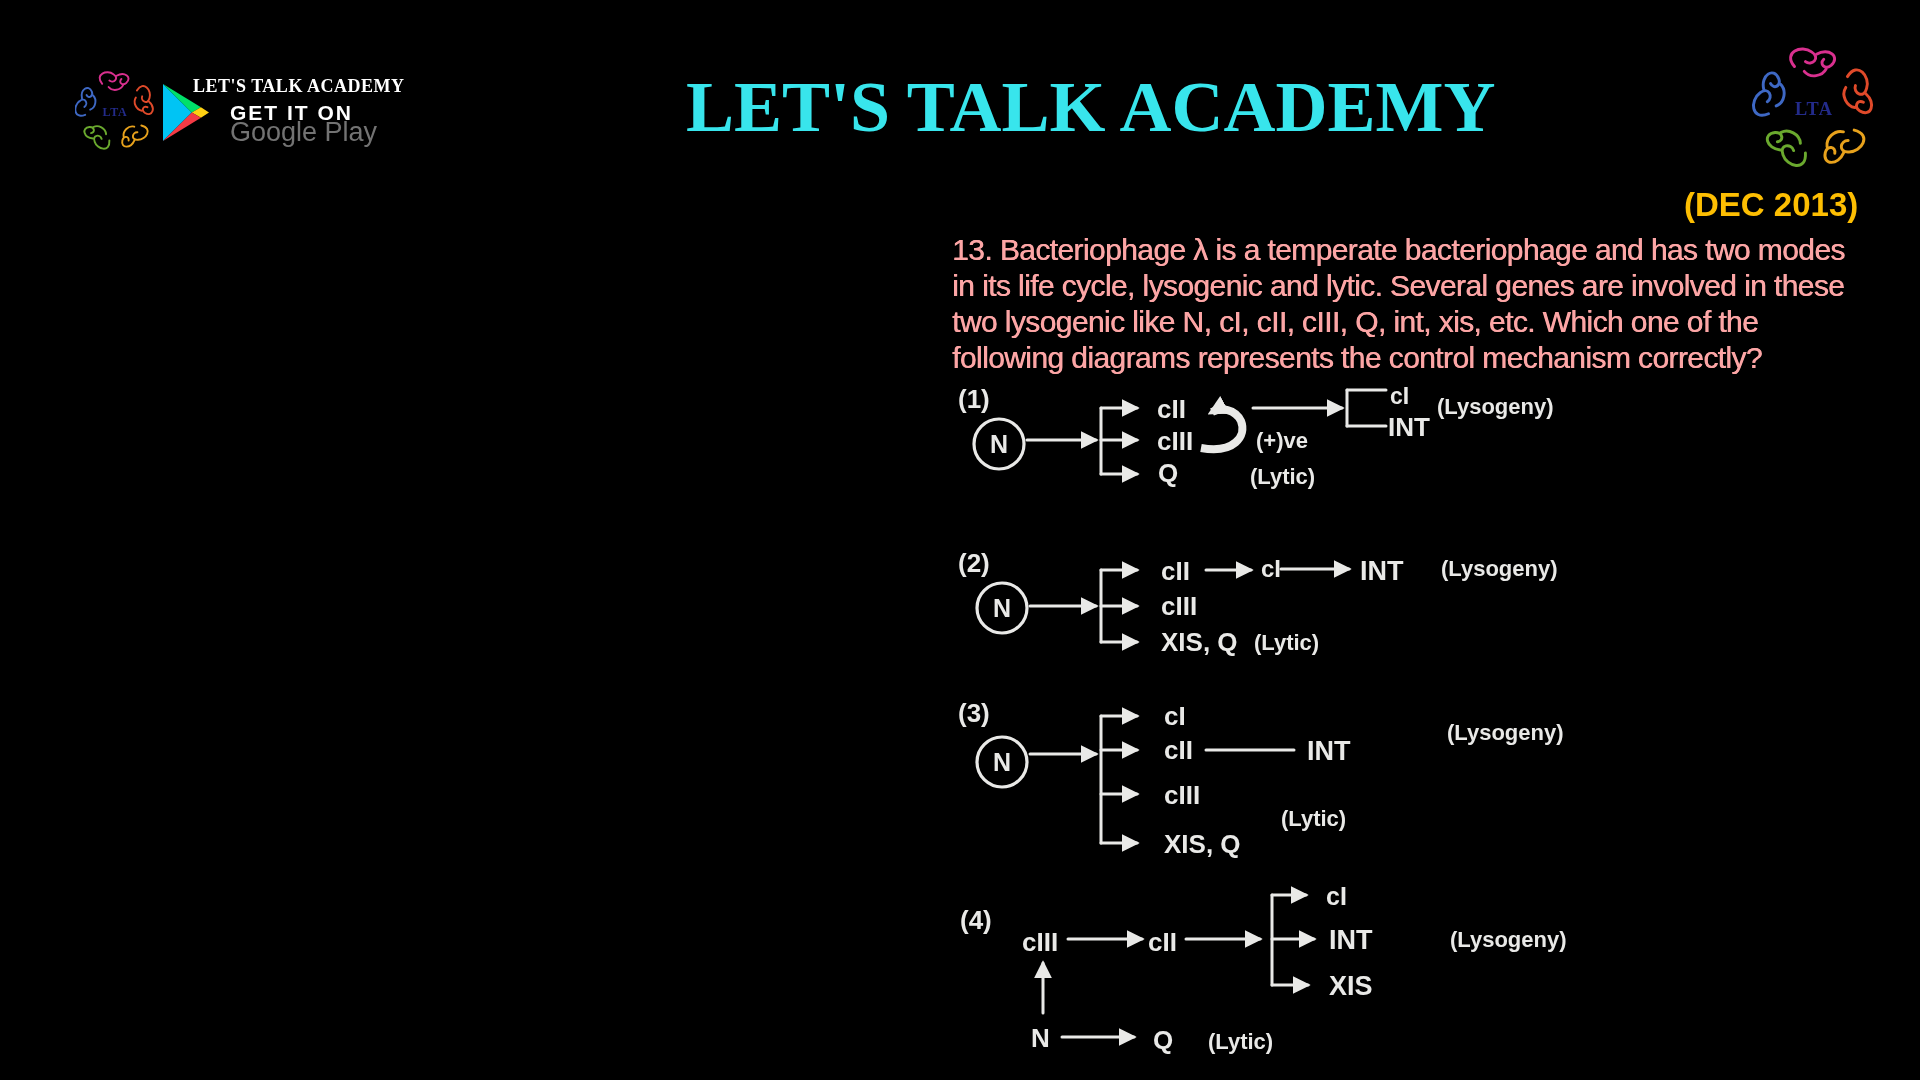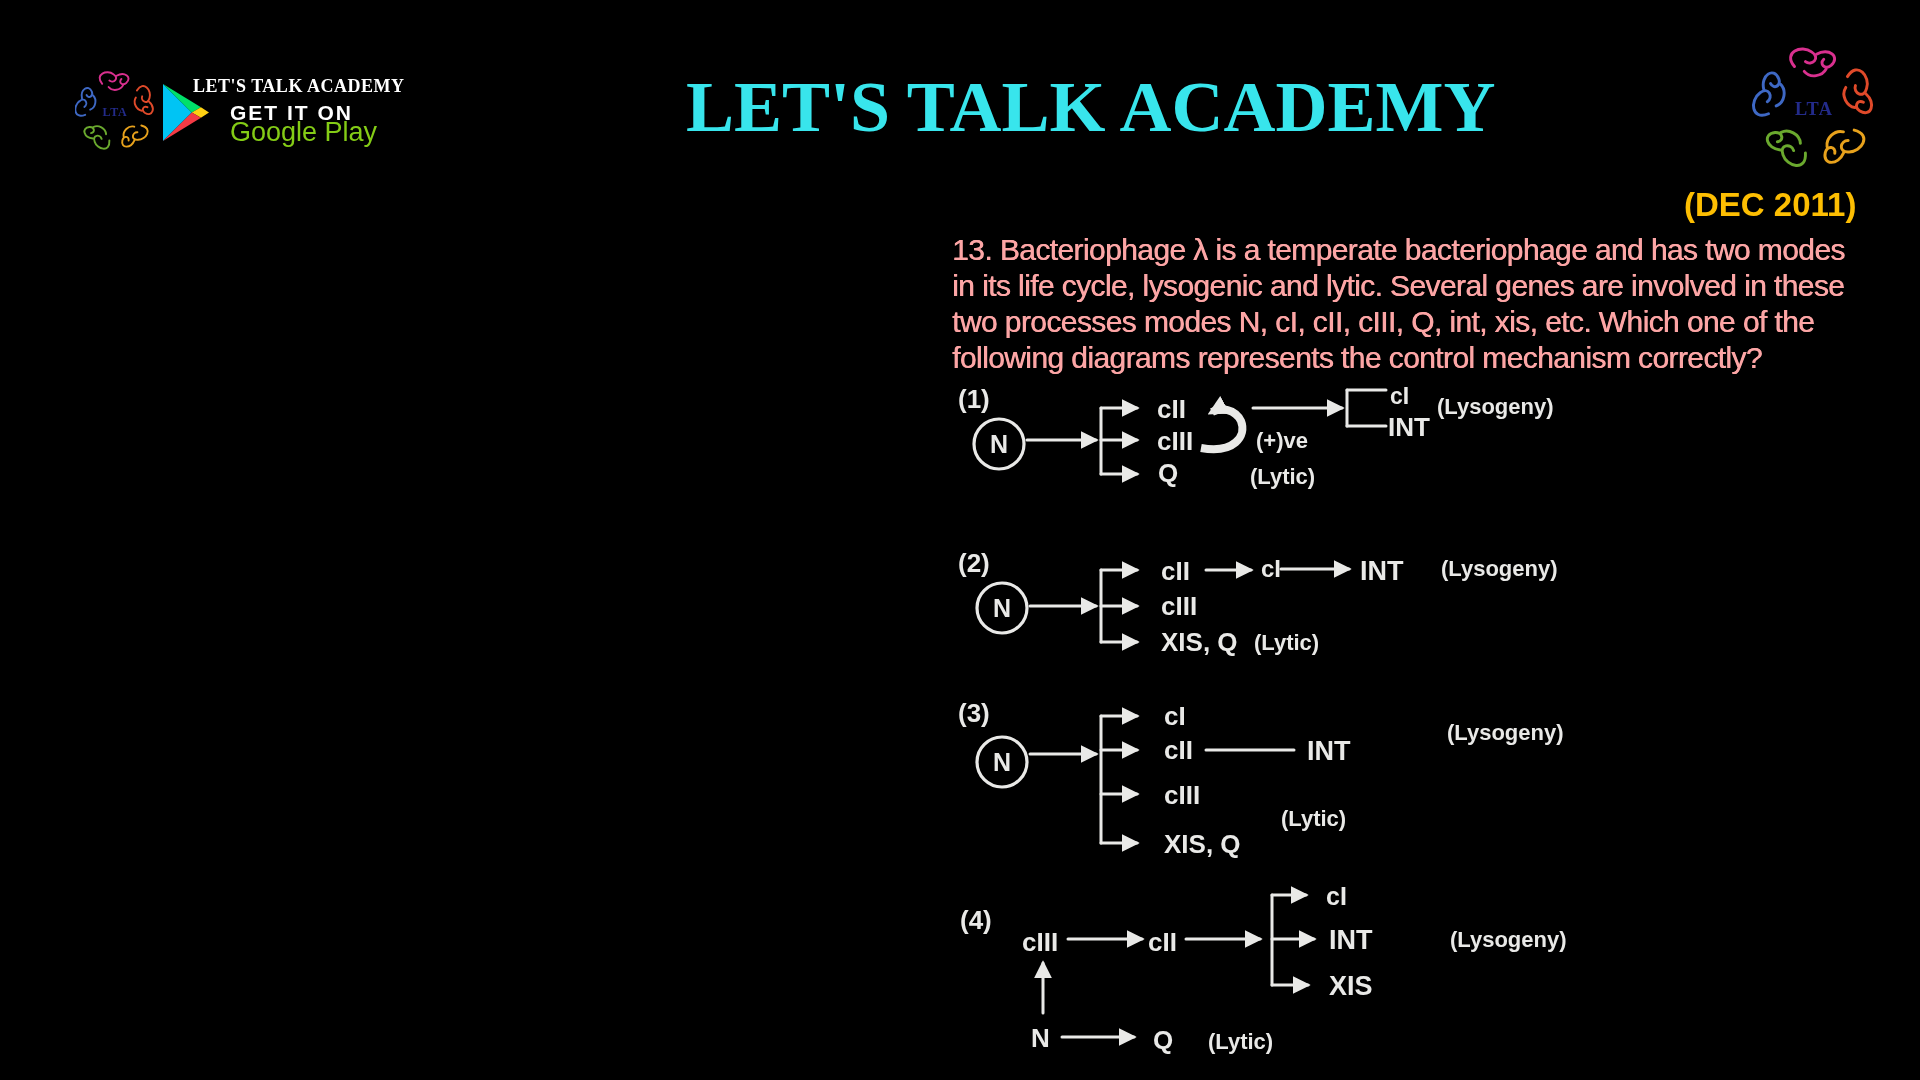--- a/index.html
+++ b/index.html
@@ -6,21 +6,21 @@
   body{width:1920px;height:1080px;position:relative;overflow:hidden;
        font-family:"Liberation Sans",sans-serif;}
   .abs{position:absolute;}
   
   .main-title{left:686px;top:70px;font-family:"Liberation Serif",serif;font-weight:700;
               font-size:72px;line-height:74px;color:#38E5EC;white-space:nowrap;letter-spacing:0;}
   .badge-academy{left:193px;top:76px;font-family:"Liberation Serif",serif;font-weight:700;
                  font-size:18px;color:#FFFFFF;letter-spacing:.5px;white-space:nowrap;}
   .badge-geton{left:230px;top:101px;font-weight:700;font-size:21px;color:#FFFFFF;
                letter-spacing:2px;white-space:nowrap;}
-  .badge-store{left:230px;top:117px;font-weight:400;font-size:27px;color:#84cc16;white-space:nowrap;}
+  .badge-store{left:230px;top:117px;font-weight:400;font-size:27px;color:#737373;white-space:nowrap;}
   .logo-left{left:75px;top:70px;width:80px;height:82px;}
   .logo-right{left:1740px;top:47px;width:148px;height:122px;}
   .play-icon{left:163px;top:84px;width:46px;height:57px;}
   
   .exam-tag{left:1684px;top:186px;font-weight:700;font-size:33px;color:#FDBE02;white-space:nowrap;}
   .question{left:952px;top:232px;font-size:30px;line-height:36px;color:#fca5a5;
             letter-spacing:-.6px;text-shadow:.5px 0 0 currentColor;}
   .question div{white-space:nowrap;}
   
   svg text{font-family:"Liberation Sans",sans-serif;font-weight:700;fill:#E9E9E7;}
@@ -72,26 +72,26 @@
   <g>
     <use href="#lta-squiggle" stroke="#D9308F"></use>
     <use href="#lta-squiggle" stroke="#E04A2A" transform="rotate(72)"></use>
     <use href="#lta-squiggle" stroke="#E8A21C" transform="rotate(144)"></use>
     <use href="#lta-squiggle" stroke="#6AA92E" transform="rotate(216)"></use>
     <use href="#lta-squiggle" stroke="#3E68C4" transform="rotate(288)"></use>
   </g>
   <text class="lta-text" x="0" y="6" text-anchor="middle">LTA</text>
 </svg>
 
-<div class="abs exam-tag">(DEC 2011)</div>
+<div class="abs exam-tag">(DEC 2013)</div>
 
 <div class="abs question">
   <div>13. Bacteriophage λ is a temperate bacteriophage and has two modes</div>
   <div>in its life cycle, lysogenic and lytic. Several genes are involved in these</div>
-  <div>two processes modes N, cI, cII, cIII, Q, int, xis, etc. Which one of the</div>
+  <div>two lysogenic like N, cI, cII, cIII, Q, int, xis, etc. Which one of the</div>
   <div>following diagrams represents the control mechanism correctly?</div>
 </div>
 
 <svg class="abs" style="left:950px;top:378px;" width="620" height="120" viewBox="0 0 620 120">
   <defs>
     <marker id="m1" viewBox="0 0 10 10" refX="8.5" refY="5" markerWidth="6" markerHeight="6" orient="auto">
       <path d="M0 0 L10 5 L0 10 z" fill="#E9E9E7"></path>
       </marker>
     <marker id="m1c" viewBox="0 0 12 12" refX="9" refY="6" markerUnits="userSpaceOnUse" markerWidth="20" markerHeight="20" orient="auto">
       <path d="M0 0 L12 6 L0 12 z" fill="#E9E9E7"></path>

